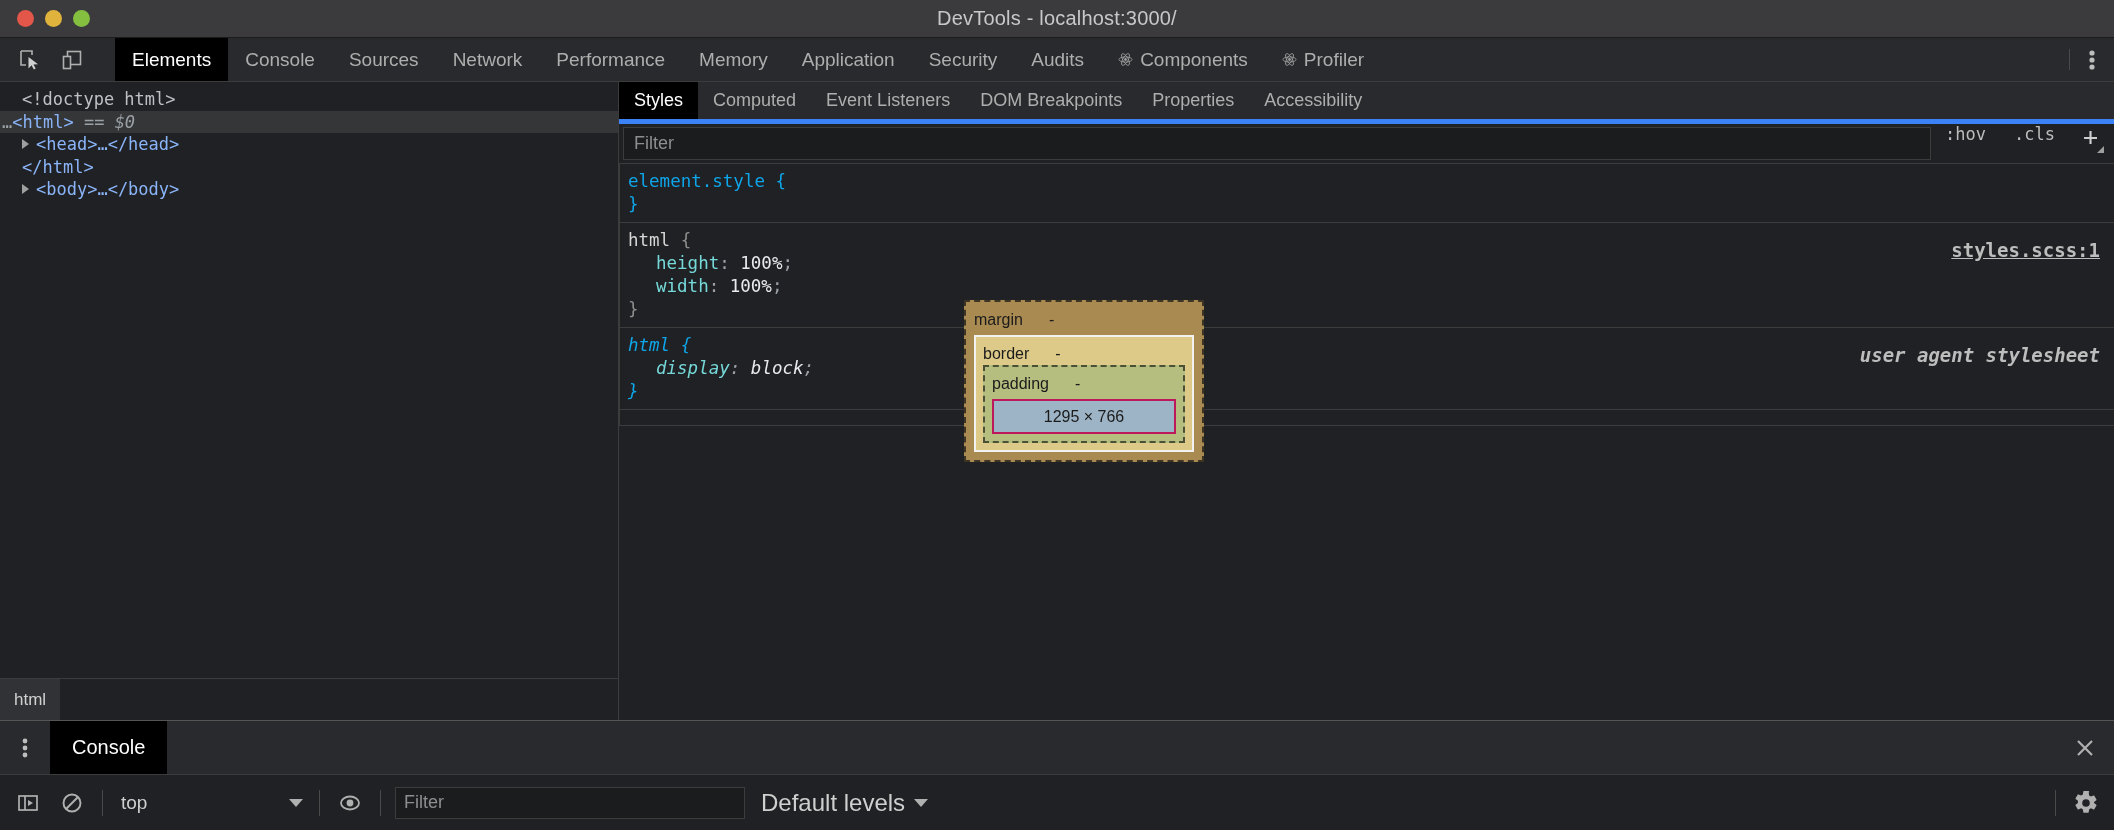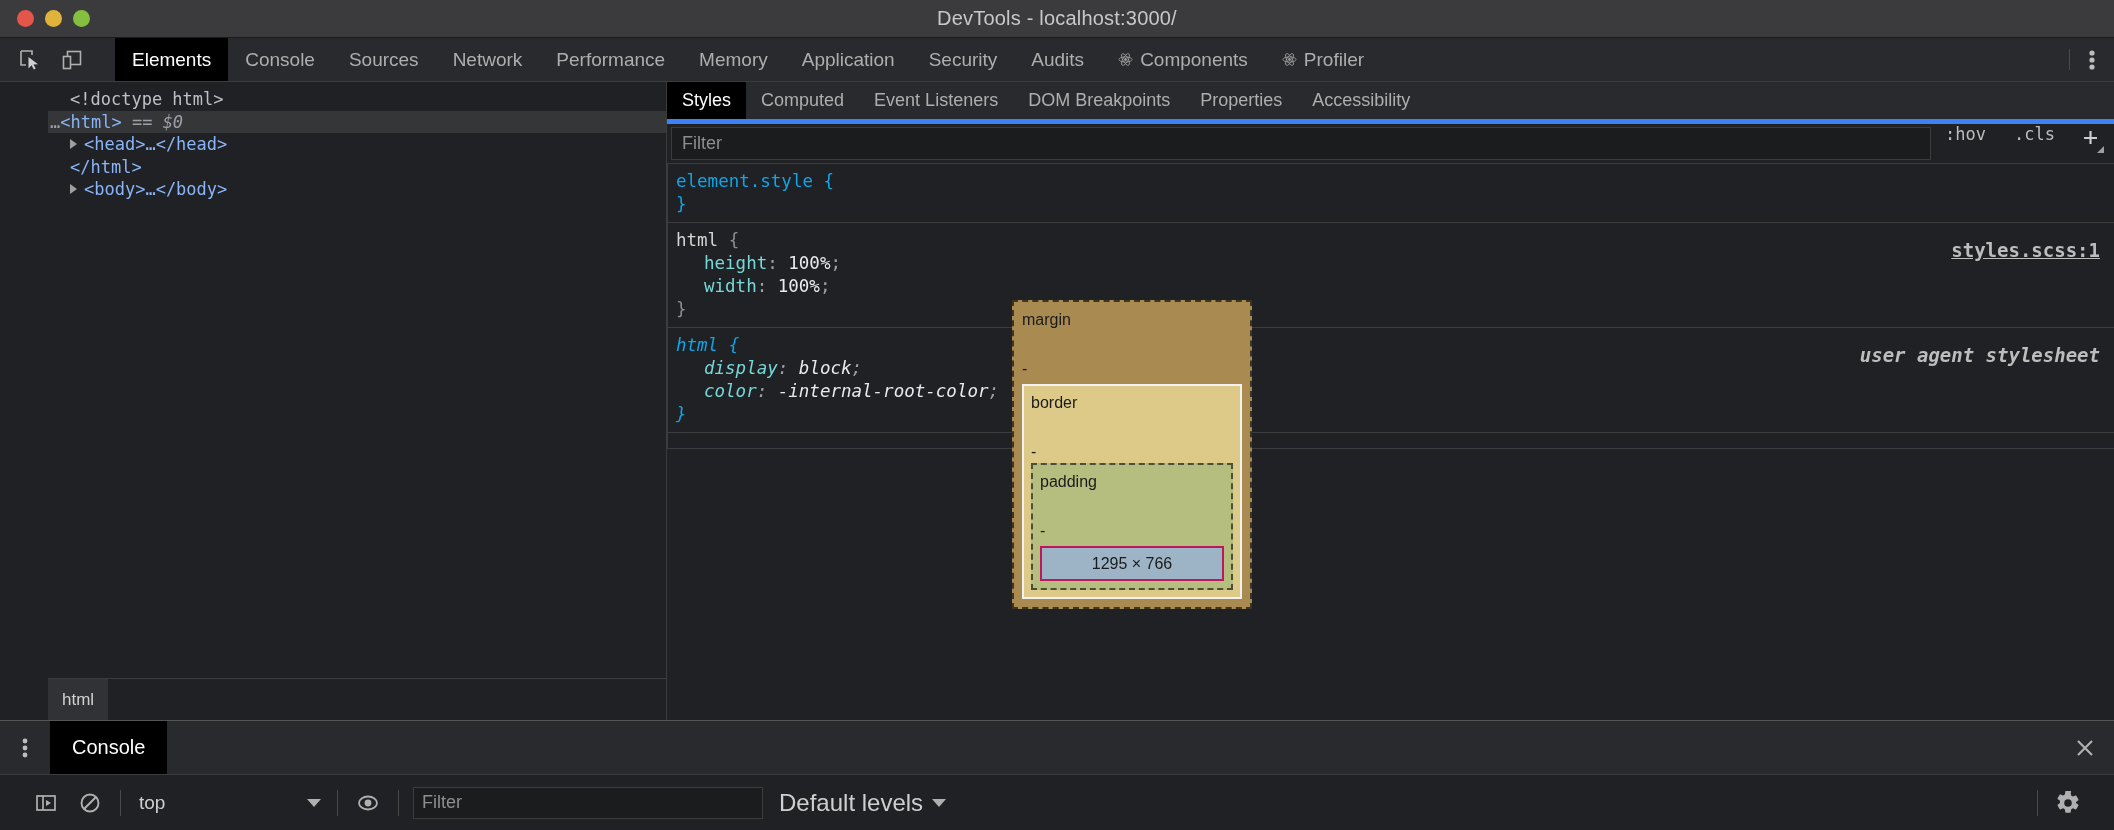--- a/index.html
+++ b/index.html
@@ -54,21 +54,21 @@
   }
   .tab.active { background: #000; color: #fff; }
   .tab .react-ico { display: inline-flex; align-items: center; }
   .kebab {
     width: 44px; display: flex; align-items: center; justify-content: center;
     cursor: pointer; flex: 0 0 auto;
   }
   .kebab-sep { width: 1px; background: #4a4a4a; margin: 11px 0; }
 
   
-  .panes { flex: 1; display: flex; min-height: 0; padding-left: 48px; }
+  .panes { flex: 1; display: flex; min-height: 0; }
 
   
   .left-pane {
     width: 619px; min-width: 619px;
     background: #202124;
     display: flex; flex-direction: column;
     border-right: 1px solid #3c3c3c;
   }
   .dom-tree {
     flex: 1;
@@ -199,21 +199,21 @@
   }
   .bm-padding {
     background: #b5bd7f; border: 2px dashed #4a4f36;
     padding: 5px 7px 7px 7px; 
   }
   .bm-content {
     background: #9db4c6; border: 2px solid #be185d;
     padding: 4px 7px; margin-top: 4px;
     text-align: center;
   }
-  .bm-label { display: flex; gap: 26px; align-items: baseline; flex-direction: column; }
+  .bm-label { display: flex; gap: 26px; align-items: baseline; }
   .bm-name { }
   .bm-val { }
 
   
   .drawer {
     height: 110px; min-height: 110px;
     background: #292a2d;
     border-top: 1px solid #555;
     display: flex; flex-direction: column;
   }
@@ -231,21 +231,21 @@
     display: flex; align-items: center; padding: 0 22px;
     color: #fff; font-size: 20px; cursor: pointer;
   }
   .dtab.active { background: #000; }
   .drawer-close {
     margin-left: auto; width: 58px;
     display: flex; align-items: center; justify-content: center; cursor: pointer;
   }
   .console-toolbar {
     flex: 1; display: flex; align-items: center; gap: 0;
-    background: #202124; padding: 0 24px;
+    background: #202124; padding: 0 6px;
   }
   .ct-icon {
     width: 44px; height: 40px;
     display: flex; align-items: center; justify-content: center; cursor: pointer;
   }
   .ct-sep { width: 1px; height: 26px; background: #4a4a4a; margin: 0 8px; }
   .ctx-select {
     display: flex; align-items: center; justify-content: space-between;
     min-width: 200px; padding: 0 8px 0 10px;
     color: #cfcfcf; font-size: 19px; cursor: pointer; height: 34px;
@@ -426,23 +426,20 @@
           <div class="brace">}</div>
         </div>
 
         <div class="rule ua muted">
           <span class="origin">user agent stylesheet</span>
           <div>
             <span class="sel">html</span><span class="brace"> {</span>
           </div>
           <div class="decl">
             <span class="prop">display</span><span class="punct">: </span><span class="val">block</span><span class="punct">;</span>
-          </div>
-          <div class="decl">
-            <span class="prop">color</span><span class="punct">: </span><span class="val">-internal-root-color</span><span class="punct">;</span>
           </div>
           <div class="brace">}</div>
         </div>
 
         <div class="empty-region"></div>
 
         <div class="boxmodel">
           <div class="bm-margin">
             <div class="bm-label">
               <span class="bm-name">margin</span>

